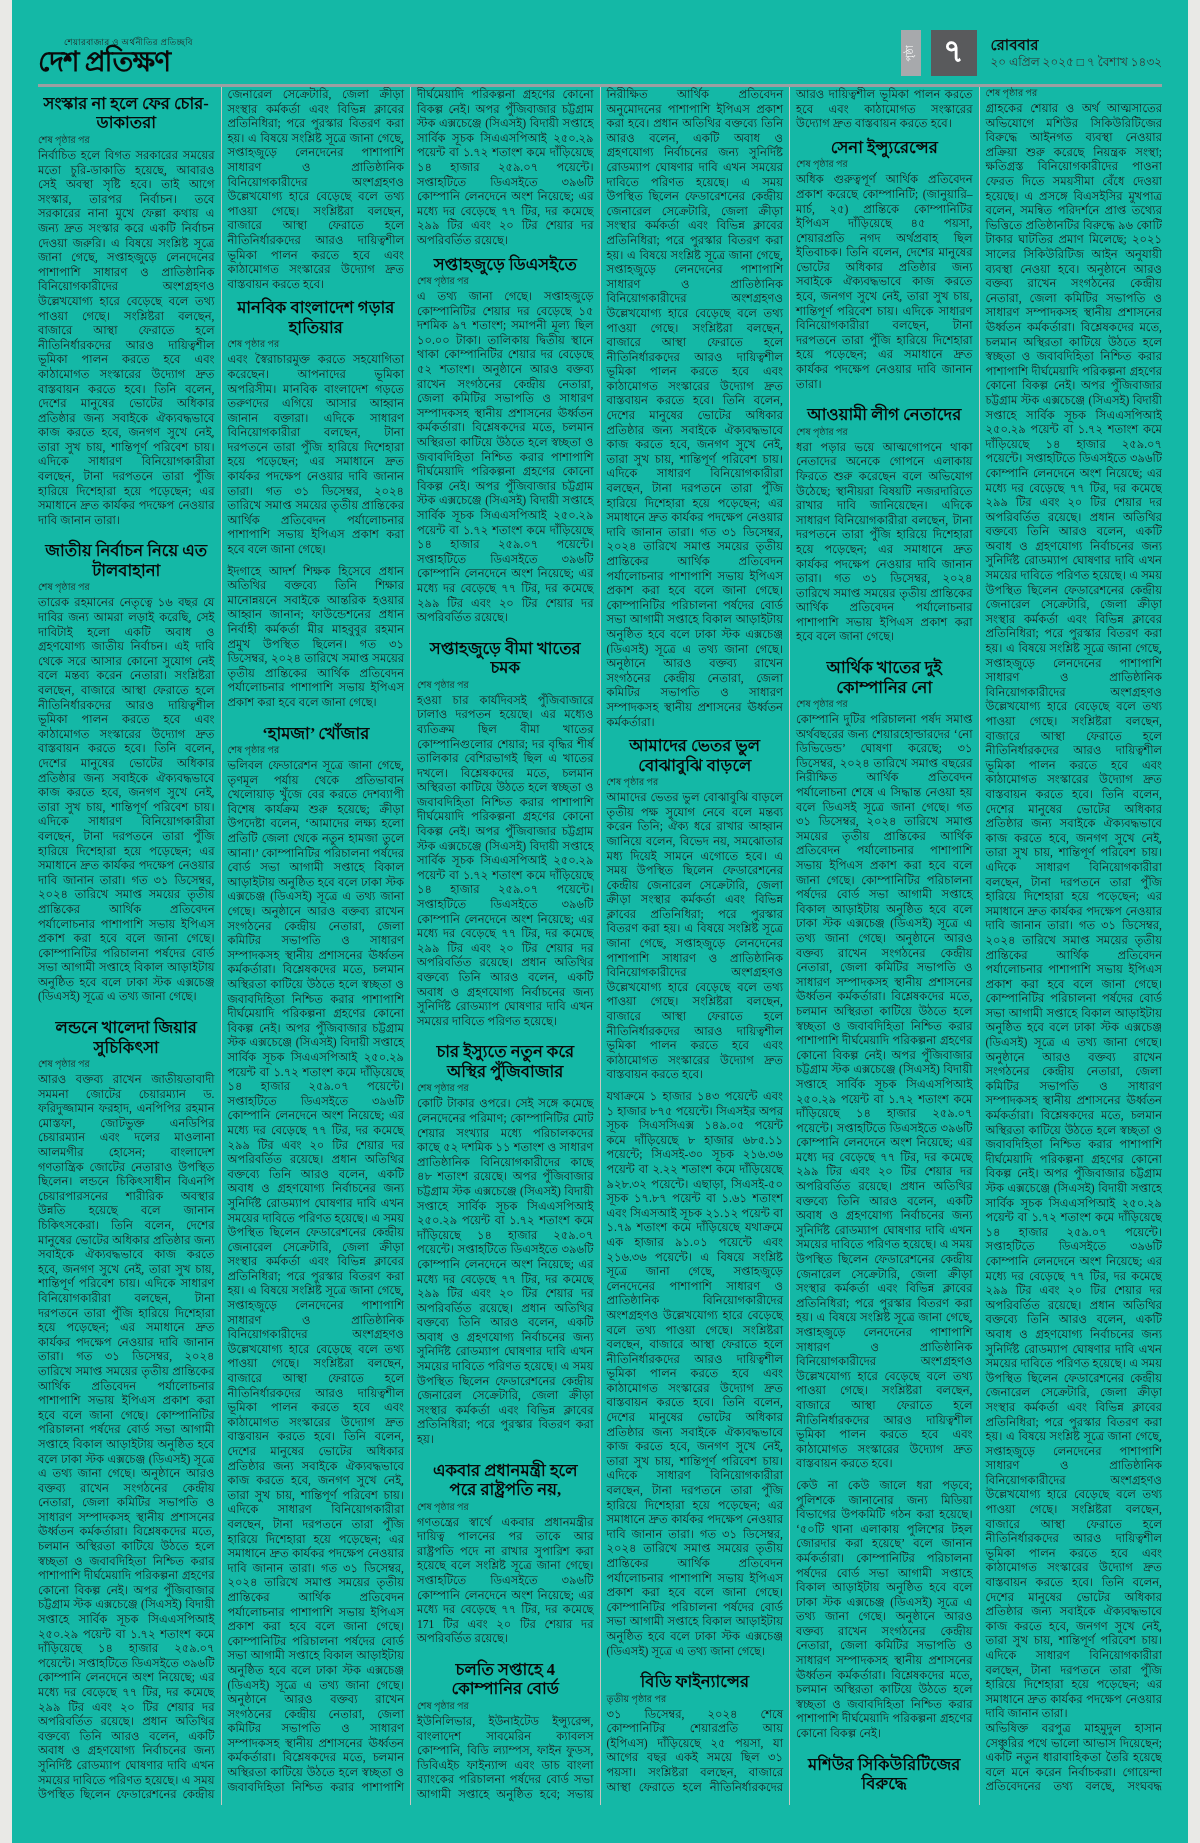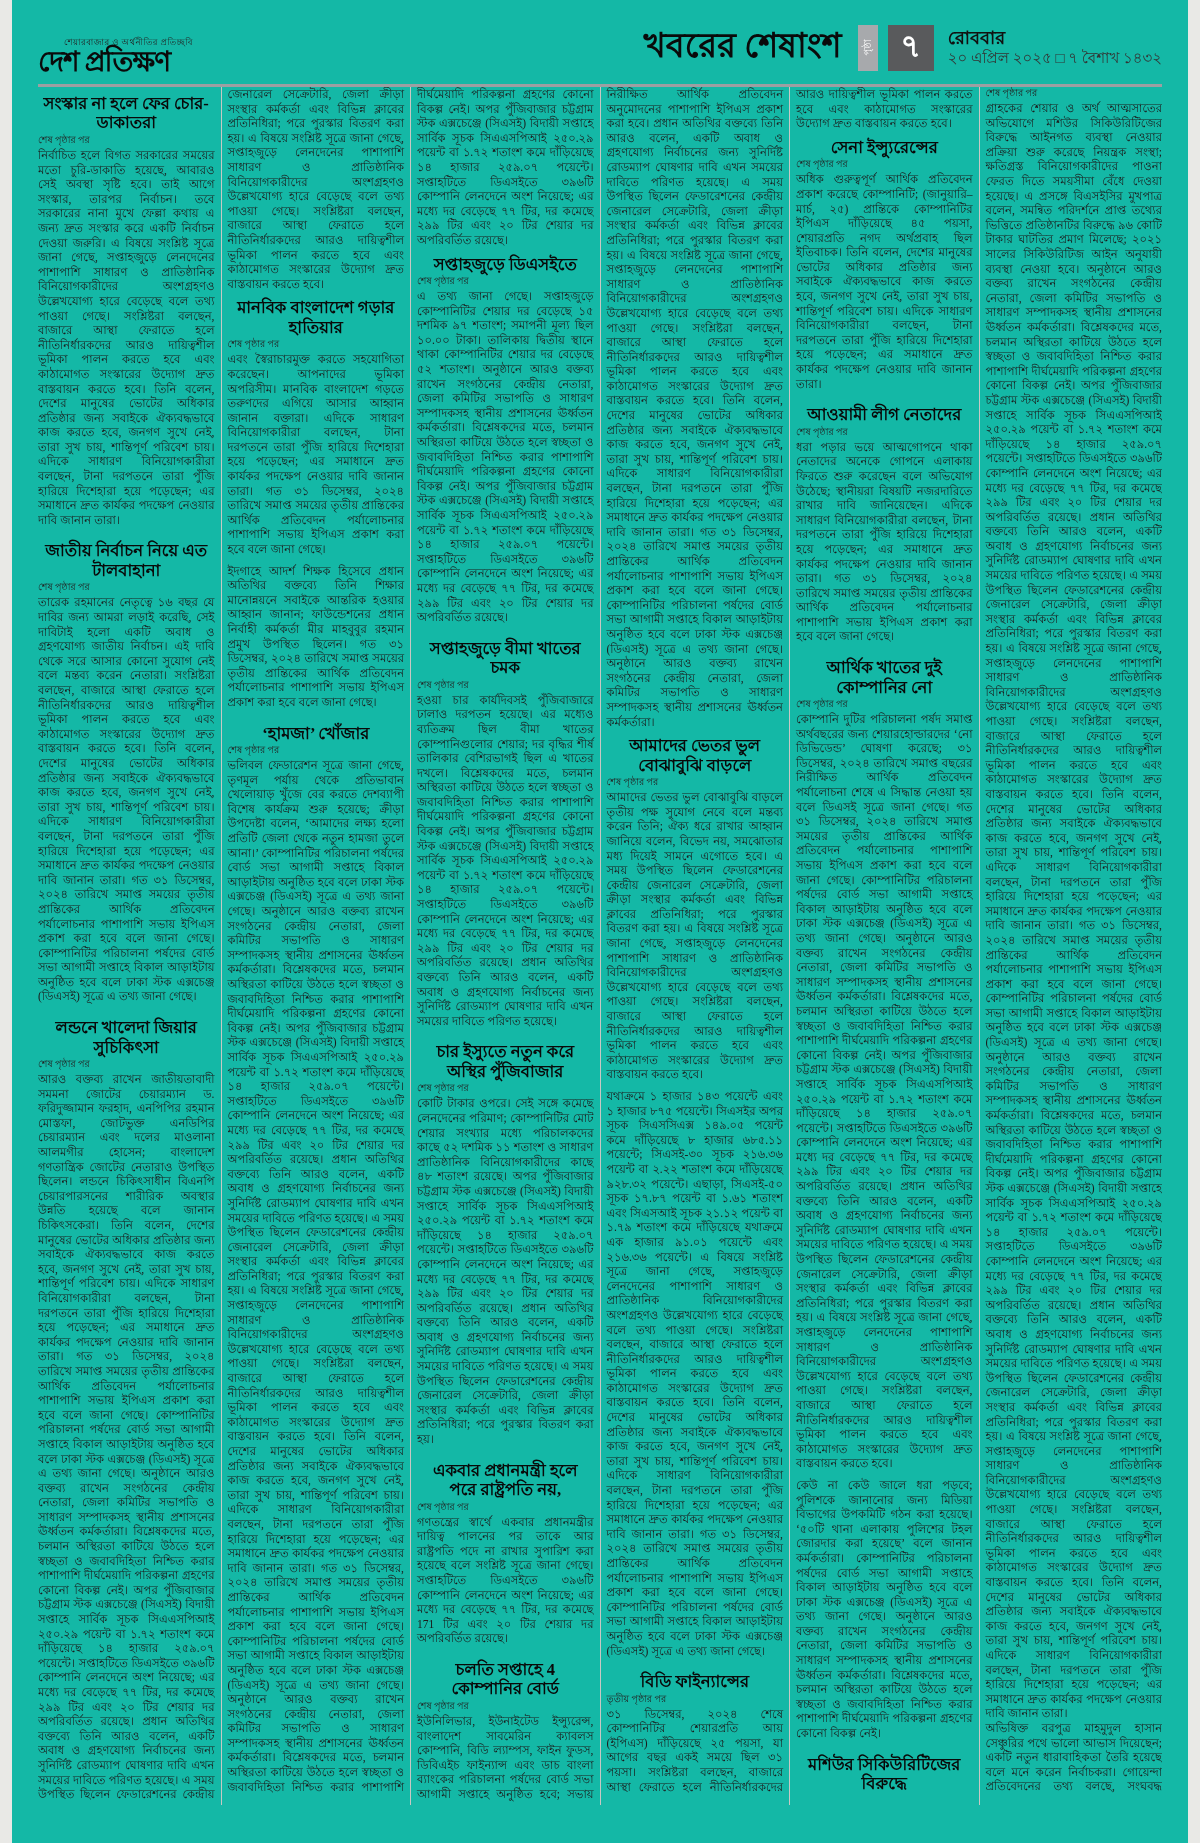--- a/index.html
+++ b/index.html
@@ -19,22 +19,22 @@
   .page-tab {
     background:#a7a9ac; color:#fff; width:20px; height:46px; display:flex;
     align-items:center; justify-content:center;
   }
   .page-tab span { transform:rotate(-90deg); font-size:10px; white-space:nowrap; }
   .page-num-box {
     background:#595a5c; color:#fff; width:46px; height:46px; display:flex;
     align-items:center; justify-content:center; font-size:32px; font-weight:bold;
   }
   .daydate { display:flex; flex-direction:column; justify-content:center; line-height:1.25; padding-left:4px; }
-  .daydate .day { font-size:18px; font-weight:bold; color:#111; }
-  .daydate .date { font-size:15px; color:#333; }
+  .daydate .day { font-size:15px; font-weight:bold; color:#111; }
+  .daydate .date { font-size:12px; color:#333; }
   .hdr-rule { height:3px; background:#9d9fa2; margin-top:8px; }
   
   .content {
     height:1718px; overflow:hidden;
     column-count:6; column-gap:13px; column-rule:1px solid #c7c7c3;
     column-fill:auto;
     font-size:11.5px; line-height:1.27; text-align:justify; color:#1b1b1b;
   }
   article.story { break-inside:auto; }
   article.story h2 {
@@ -48,21 +48,20 @@
 <body>
 
 <div class="page">
 
   <div class="hdr">
     <div class="masthead">
       <span class="tagline">শেয়ারবাজার ও অর্থনীতির প্রতিচ্ছবি</span>
       <span class="paper-name">দেশ প্রতিক্ষণ</span>
     </div>
     <div class="hdr-right">
-      <span class="section-title">খবরের শেষাংশ</span>
       <div class="page-tab">
         <span>পৃষ্ঠা</span>
       </div>
       <div class="page-num-box">
         <span>৭</span>
       </div>
       <div class="daydate">
         <span class="day">রোববার</span>
         <span class="date">২০ এপ্রিল ২০২৫ □ ৭ বৈশাখ ১৪৩২</span>
       </div>

